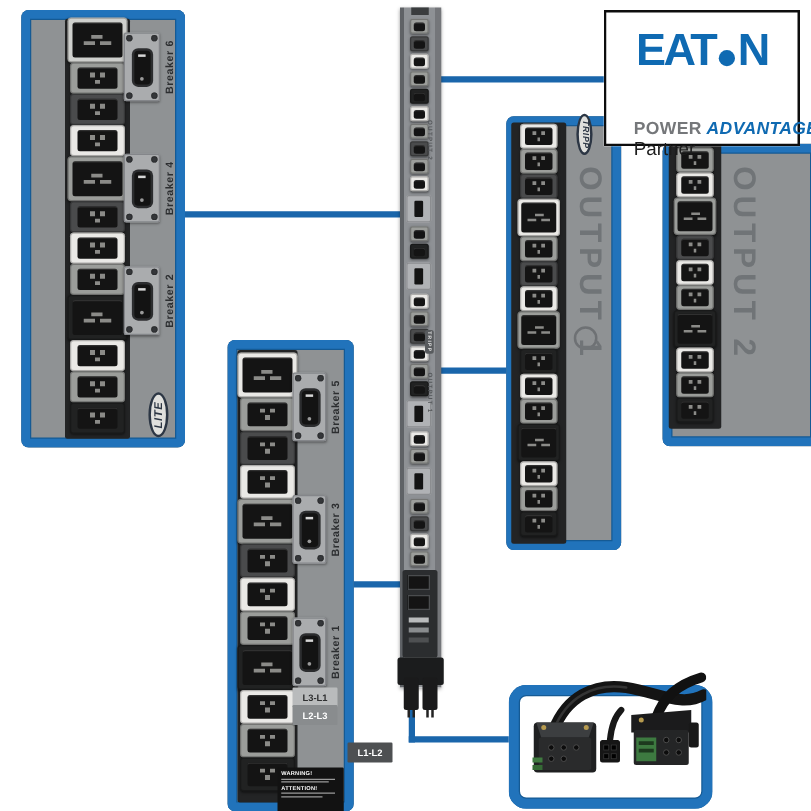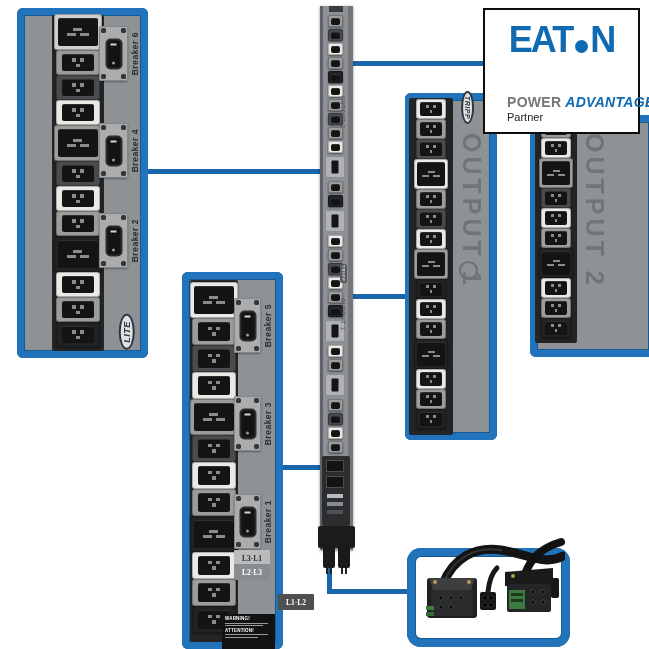--- a/index.html
+++ b/index.html
@@ -57,53 +57,53 @@
   .outtext{position:absolute;writing-mode:vertical-rl;font-size:25px;font-weight:700;
            color:#70747780;color:#707477;letter-spacing:4px;z-index:4;}
   .striplabel{position:absolute;writing-mode:vertical-rl;font-size:5px;font-weight:700;
            color:#54575a;letter-spacing:1px;z-index:5;}
   .oval{display:inline-block;border:2px solid #2c3644;border-radius:50%;padding:1px 5px;
         font-style:italic;font-weight:900;font-size:9px;color:#2c3644;background:#e0e0dd;
         letter-spacing:.5px;}
 
   
   .phase{position:absolute;left:52px;width:36px;height:16px;font-size:7.5px;font-weight:700;
-         display:flex;align-items:center;justify-content:center;border-radius:1px;z-index:5;font-family:Liberation Serif, serif;}
+         display:flex;align-items:center;justify-content:center;border-radius:1px;z-index:5;}
   .warnblock{position:absolute;background:#121212;color:#fff;padding:2px 3px;z-index:5;border-radius:1px;}
   .warnblock .wt{font-size:4.5px;font-weight:800;letter-spacing:.2px;}
   .warnblock .hl{height:1px;background:#9a9a9a;margin:1.5px 0;width:92%;}
 
   
   .strip{position:absolute;left:320px;top:6px;width:33px;height:544px;z-index:2;
          background:linear-gradient(90deg,#5f6266 0 3px,#8e9195 3px 28px,#74767a 28px);
          box-shadow:0 1px 3px rgba(0,0,0,.4);}
   .strip-stack{position:absolute;left:3px;top:8px;width:24px;display:flex;
          flex-direction:column;align-items:center;}
   .strip-module{position:absolute;left:2px;top:450px;width:28px;height:70px;background:#2b2d2f;border-radius:2px;}
   .strip-module .cell{position:absolute;left:4px;width:18px;height:12px;background:#141414;box-shadow:inset 0 0 0 1px #4a4c4e;}
   .strip-module .chip{position:absolute;left:5px;width:16px;height:4px;}
   .strip-bracket{position:absolute;left:-2px;top:520px;width:37px;height:22px;background:#1b1c1d;border-radius:2px;}
   .plug{position:absolute;top:542px;width:12px;height:26px;background:#1a1a1b;border-radius:2px;z-index:2;}
   .plug::after{content:"";position:absolute;left:3px;bottom:-6px;width:2px;height:6px;background:#232323;
                box-shadow:4px 0 0 #232323;}
   .strip-tab{position:absolute;left:9px;top:0px;width:14px;height:6px;background:#3a3c3e;}
 
   
-  .badge{position:absolute;left:483px;top:8px;width:157px;height:126px;background:#fff;
+  .badge{position:absolute;left:483px;top:8px;width:157px;height:109px;background:#fff;
          box-shadow:inset 0 0 0 2px #0d0d0d;z-index:10;}
   .eatonrow{position:absolute;left:0;top:14px;width:100%;display:flex;align-items:flex-end;
          justify-content:center;color:#0f6ab2;font-weight:900;font-size:36px;letter-spacing:-2px;line-height:1;}
   .eatondot{width:13px;height:13px;border-radius:50%;background:#0f6ab2;margin:0 2px 5px 3px;}
   .certbar{position:absolute;left:24px;top:62px;width:110px;height:17px;background:#8a8d90;
          color:#fff;font-size:10.5px;font-weight:700;letter-spacing:3px;display:flex;
          align-items:center;justify-content:center;}
   .paline{position:absolute;left:24px;top:86px;font-size:14px;white-space:nowrap;}
   .paline .pw{color:#75777a;font-weight:700;letter-spacing:.3px;}
   .paline .adv{color:#0f6ab2;font-weight:800;font-style:italic;letter-spacing:.3px;}
-  .partner{position:absolute;left:24px;top:103px;font-size:11px;color:#1c1c1c;}
+  .partner{position:absolute;left:24px;top:103px;font-size:15px;color:#1c1c1c;}
 
   
   .connpanel{position:absolute;left:407px;top:548px;width:163px;height:99px;background:#fff;
          border-radius:14px;box-shadow:inset 0 0 0 8px #2173bb, inset 0 0 0 9px #155a94;z-index:3;}
   .connsvg{position:absolute;left:413px;top:520px;width:152px;height:124px;z-index:12;}
 </style>
 </head>
 <body>
 
 <div class="canvas">

